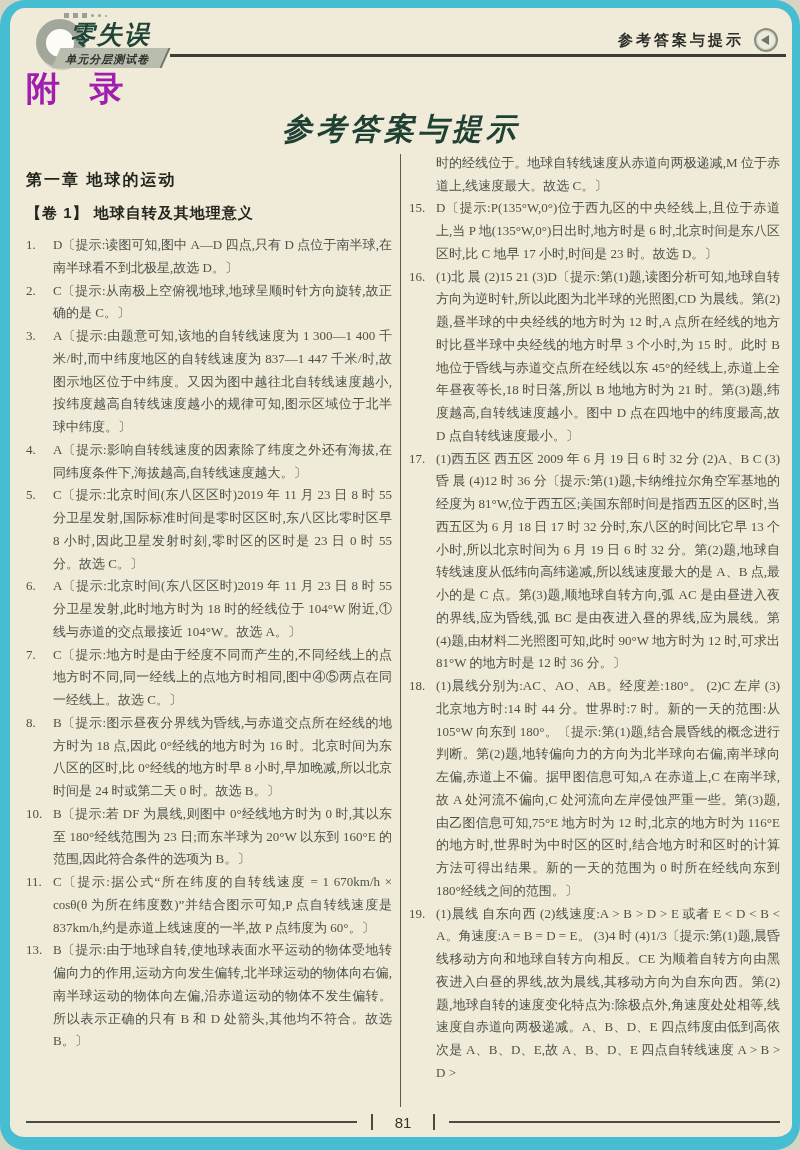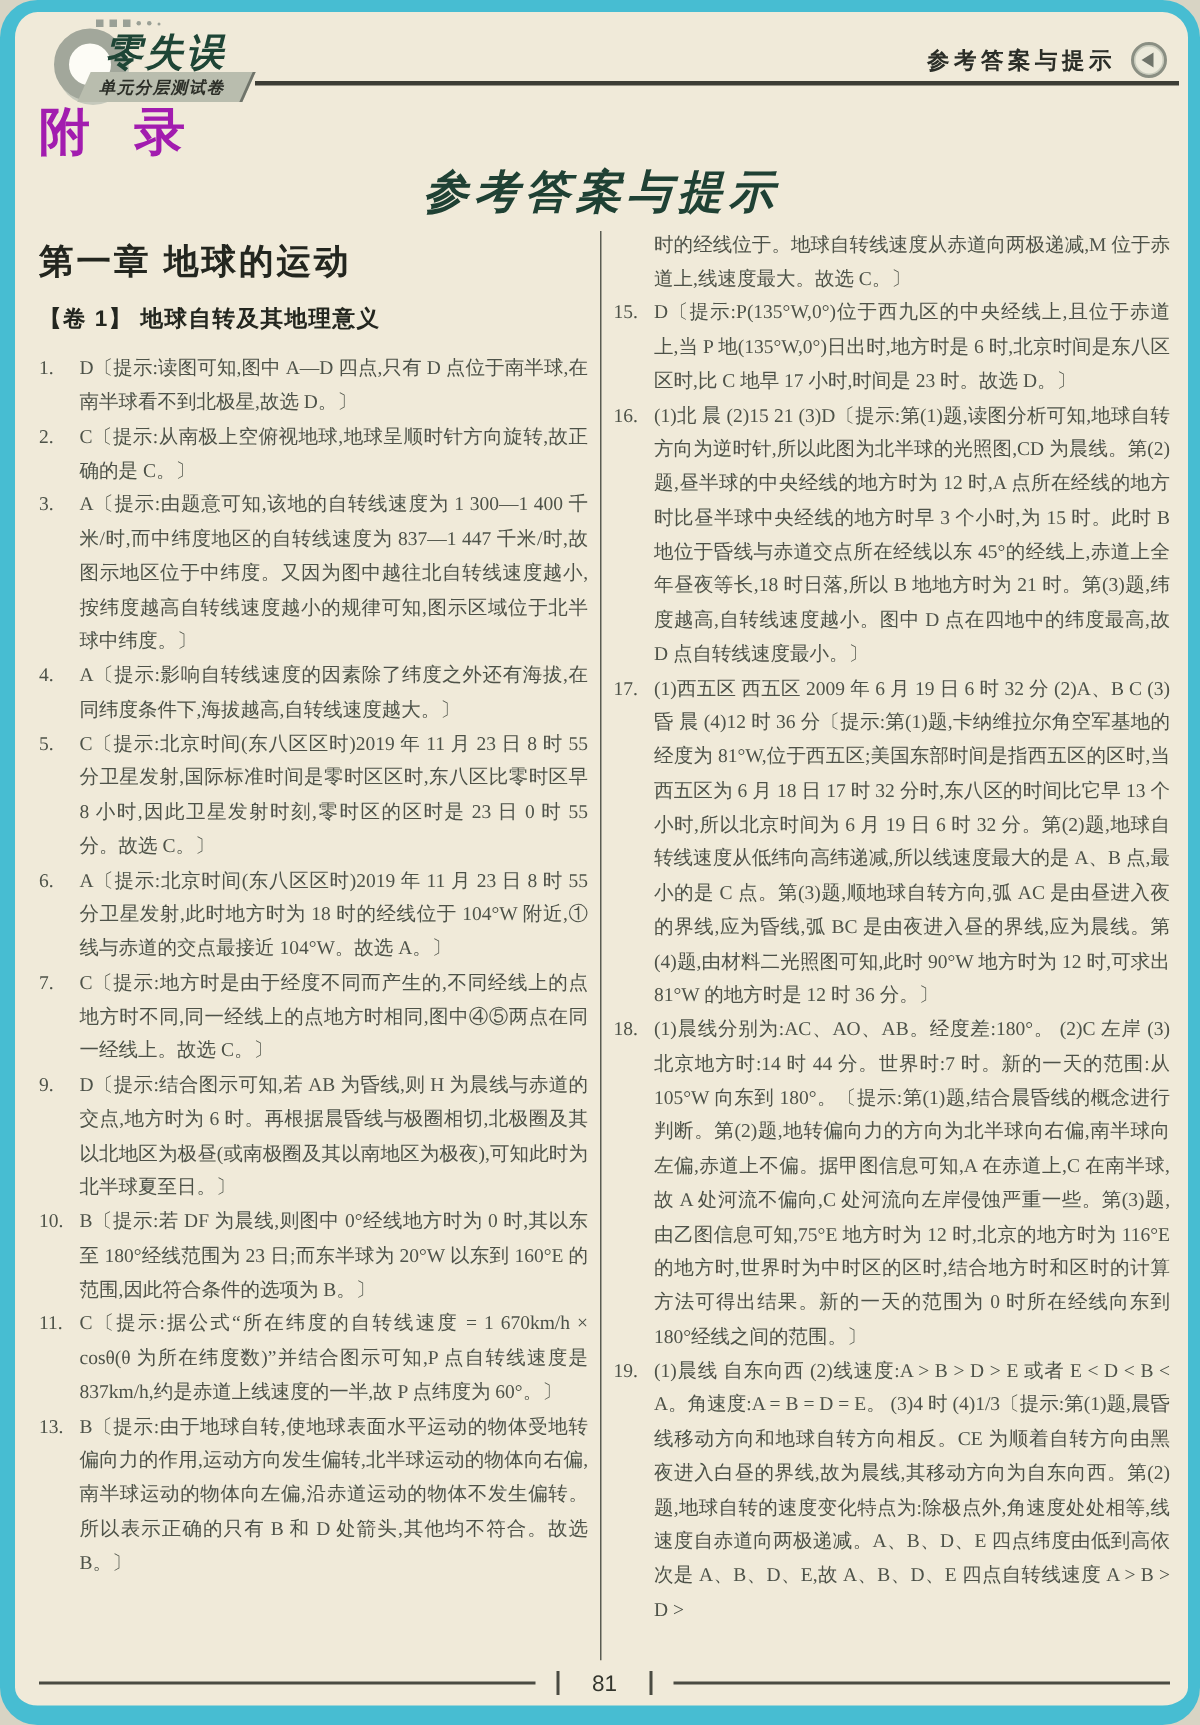--- a/index.html
+++ b/index.html
@@ -91,23 +91,23 @@
   .columns{
     flex:1 1 auto;min-height:0;overflow:hidden;
     display:flex;
     padding:4px 12px 0 16px;
   }
   .col{overflow:hidden;color:#4d5248;font-size:13px;line-height:1.75;}
   .col-left{width:366px;flex:0 0 auto;}
   .col-divider{flex:0 0 auto;width:1px;background:#5a5c52;margin:2px 8px 0 8px;}
   .col-right{flex:1 1 auto;min-width:0;}
   .chapter{
-    margin:2px 0 6px 0;
-    font-family:"Liberation Sans","DejaVu Sans",sans-serif;
-    font-size:23px;font-weight:bold;color:#23261f;letter-spacing:2px;
+    margin:14px 0 6px 0;
+    font-family:"Liberation Sans","DejaVu Sans",sans-serif;
+    font-size:16px;font-weight:bold;color:#23261f;letter-spacing:2px;
   }
   .section{
     margin:2px 0 8px 0;text-align:left;
     font-family:"Liberation Sans","DejaVu Sans",sans-serif;
     font-size:15px;font-weight:bold;color:#23261f;letter-spacing:1px;
   }
   .item{
     margin:0;padding-left:27px;text-indent:-27px;text-align:justify;
   }
   .item .num{display:inline-block;width:27px;text-indent:0;}
@@ -170,21 +170,21 @@
       <div class="chapter">第一章  地球的运动</div>
       <div class="section">【卷 1】  地球自转及其地理意义</div>
 
       <p class="item"><span class="num">1.</span><span>D〔提示:读图可知,图中 A—D 四点,只有 D 点位于南半球,在南半球看不到北极星,故选 D。〕</span></p>
       <p class="item"><span class="num">2.</span><span>C〔提示:从南极上空俯视地球,地球呈顺时针方向旋转,故正确的是 C。〕</span></p>
       <p class="item"><span class="num">3.</span><span>A〔提示:由题意可知,该地的自转线速度为 1 300—1 400 千米/时,而中纬度地区的自转线速度为 837—1 447 千米/时,故图示地区位于中纬度。又因为图中越往北自转线速度越小,按纬度越高自转线速度越小的规律可知,图示区域位于北半球中纬度。〕</span></p>
       <p class="item"><span class="num">4.</span><span>A〔提示:影响自转线速度的因素除了纬度之外还有海拔,在同纬度条件下,海拔越高,自转线速度越大。〕</span></p>
       <p class="item"><span class="num">5.</span><span>C〔提示:北京时间(东八区区时)2019 年 11 月 23 日 8 时 55 分卫星发射,国际标准时间是零时区区时,东八区比零时区早 8 小时,因此卫星发射时刻,零时区的区时是 23 日 0 时 55 分。故选 C。〕</span></p>
       <p class="item"><span class="num">6.</span><span>A〔提示:北京时间(东八区区时)2019 年 11 月 23 日 8 时 55 分卫星发射,此时地方时为 18 时的经线位于 104°W 附近,①线与赤道的交点最接近 104°W。故选 A。〕</span></p>
       <p class="item"><span class="num">7.</span><span>C〔提示:地方时是由于经度不同而产生的,不同经线上的点地方时不同,同一经线上的点地方时相同,图中④⑤两点在同一经线上。故选 C。〕</span></p>
-      <p class="item"><span class="num">9.</span><span>D〔提示:结合图示可知,若 AB 为昏线,则 H 为晨线与赤道的交点,地方时为 6 时。再根据晨昏线与极圈相切,北极圈及其以北地区为极昼(或南极圈及其以南地区为极夜),可知此时为北半球夏至日。〕</span></p>
+      <p class="item"><span class="num">8.</span><span>B〔提示:图示昼夜分界线为昏线,与赤道交点所在经线的地方时为 18 点,因此 0°经线的地方时为 16 时。北京时间为东八区的区时,比 0°经线的地方时早 8 小时,早加晚减,所以北京时间是 24 时或第二天 0 时。故选 B。〕</span></p>
       <p class="item"><span class="num">10.</span><span>B〔提示:若 DF 为晨线,则图中 0°经线地方时为 0 时,其以东至 180°经线范围为 23 日;而东半球为 20°W 以东到 160°E 的范围,因此符合条件的选项为 B。〕</span></p>
       <p class="item"><span class="num">11.</span><span>C〔提示:据公式“所在纬度的自转线速度 = 1 670km/h × cosθ(θ 为所在纬度数)”并结合图示可知,P 点自转线速度是 837km/h,约是赤道上线速度的一半,故 P 点纬度为 60°。〕</span></p>
       <p class="item"><span class="num">13.</span><span>B〔提示:由于地球自转,使地球表面水平运动的物体受地转偏向力的作用,运动方向发生偏转,北半球运动的物体向右偏,南半球运动的物体向左偏,沿赤道运动的物体不发生偏转。所以表示正确的只有 B 和 D 处箭头,其他均不符合。故选 B。〕</span></p>
 
     </div>
 
     <div class="col-divider"></div>
 
     <div class="col col-right">
       <p class="item"><span class="num"></span><span>时的经线位于。地球自转线速度从赤道向两极递减,M 位于赤道上,线速度最大。故选 C。〕</span></p>

